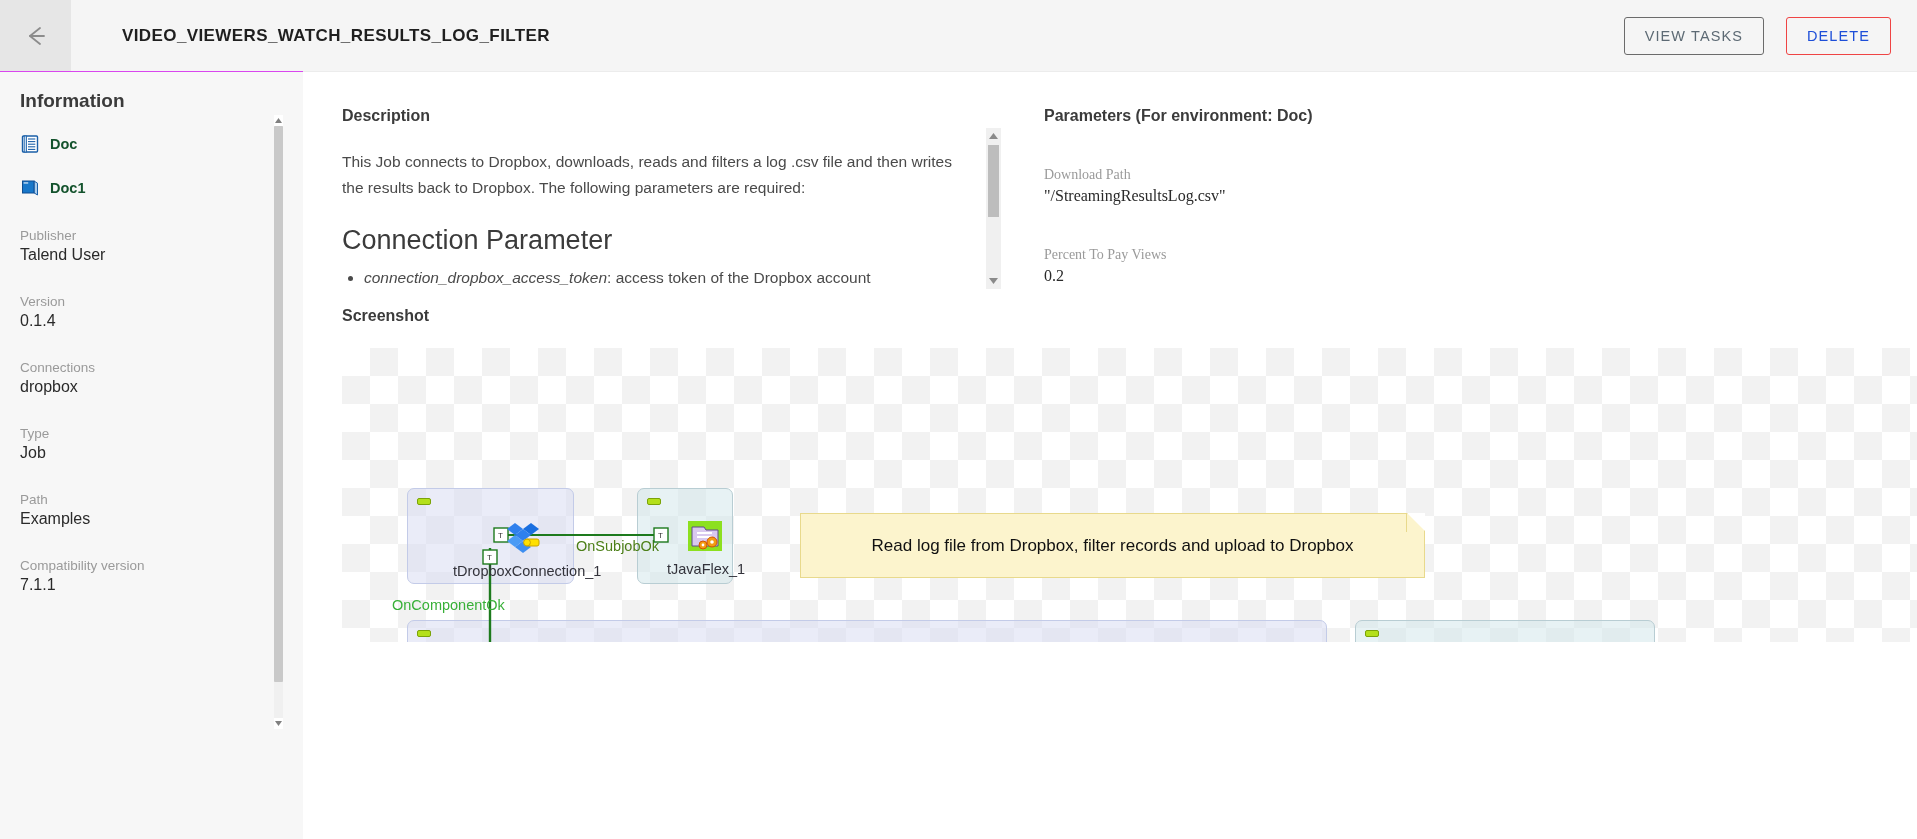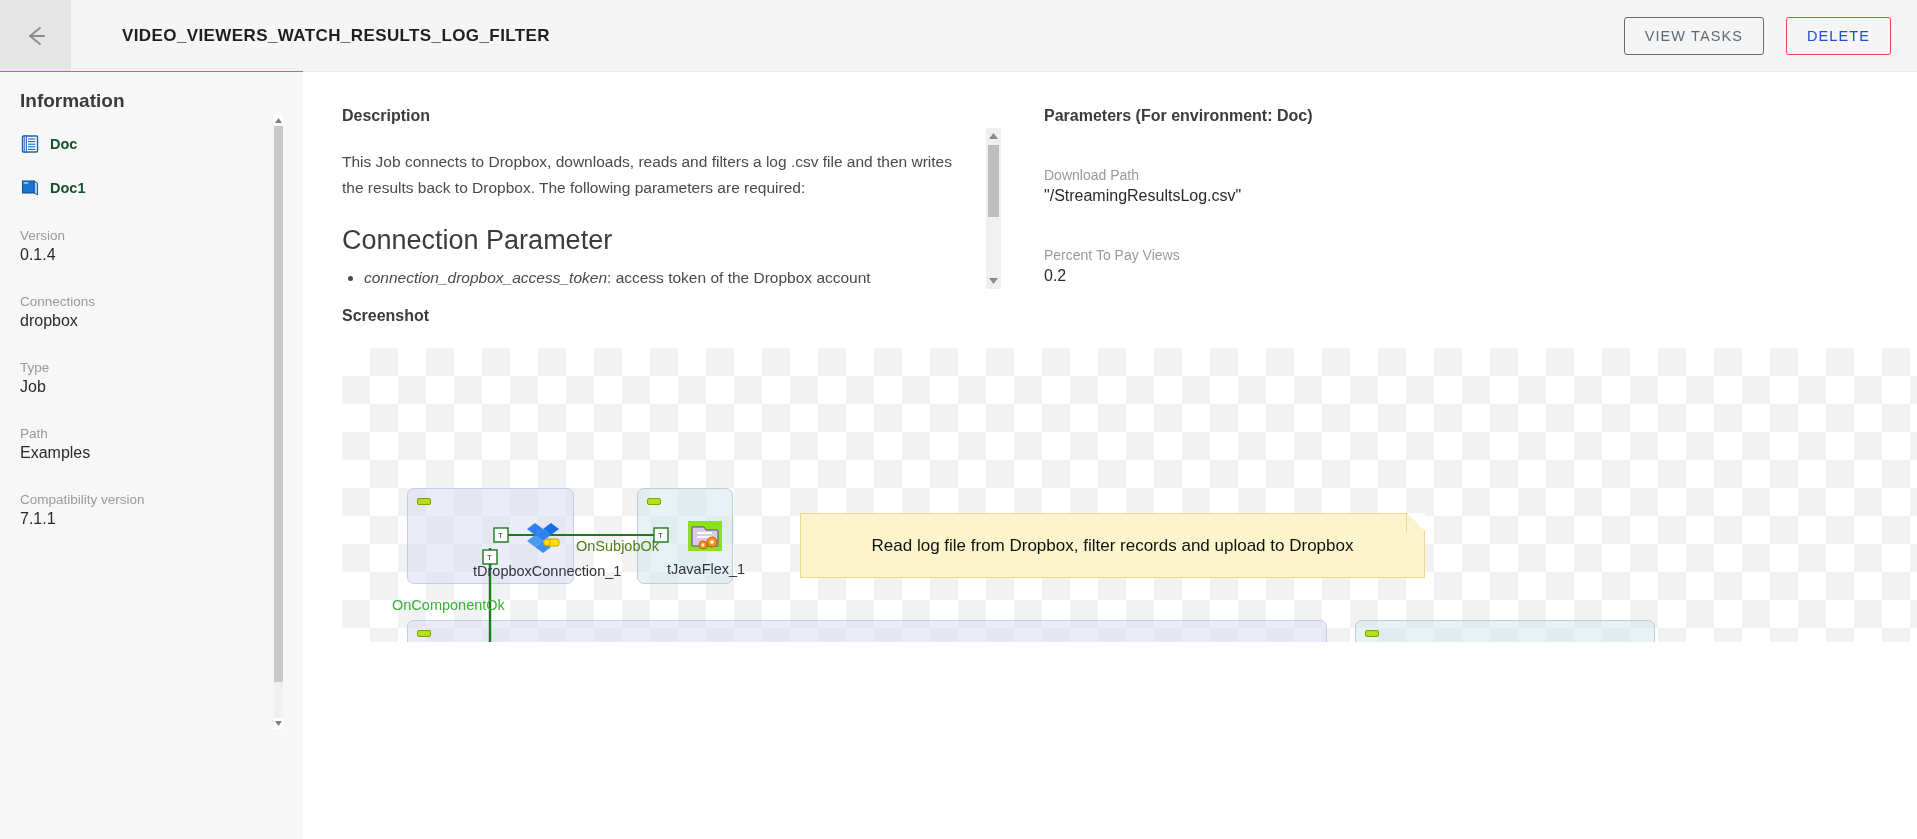--- a/index.html
+++ b/index.html
@@ -132,21 +132,21 @@
   .desc-scroll {
     position: absolute; left: 683px; top: 56px;
     width: 15px; height: 161px; background: #f0f0f0;
   }
   .desc-scroll .thumb { position:absolute; left:2px; top:17px; width:11px; height:72px; background:#bdbdbd; }
   .ds-arrow { position:absolute; left:0; width:15px; height:14px; display:flex; align-items:center; justify-content:center;}
   .ds-arrow.up { top:1px; }
   .ds-arrow.dn { bottom:1px; }
 
   .params-col { position: absolute; left: 741px; top: 35px; width: 520px; }
-  .params-block { margin-top: 42px; }
+  .params-block { margin-top: 42px; font-family: Liberation Serif, serif; }
   .param-label { font-size: 14px; color: #9a9a9a; margin-bottom: 4px; }
   .param-value { font-size: 16px; color: #2a2a2a; }
 
   
   .shot-head { position: absolute; left: 39px; top: 235px; }
   .canvas {
     position: absolute; left: 39px; top: 276px;
     width: 1575px; height: 294px;
     overflow: hidden;
     background-color: #ffffff;
@@ -243,20 +243,24 @@
       <span class="doc-icon">
         <svg width="20" height="20" viewBox="0 0 20 20">
           <path d="M14 3 L17.5 5.2 L17.5 17 L14 14.8 Z" fill="#a9cdee" stroke="#1a5fa8" stroke-width="1"></path>
           <rect x="2.5" y="3" width="11.5" height="12" fill="#1877c9" stroke="#0e4d91" stroke-width="1"></rect>
           <rect x="3.6" y="4.3" width="4.6" height="1.3" fill="#cfe3f5"></rect>
         </svg>
       </span>
       <span class="lbl">Doc1</span>
     </div>
 
+    <div class="meta-block">
+      <div class="meta-label">Publisher</div>
+      <div class="meta-value">Talend User</div>
+    </div>
     <div class="meta-block">
       <div class="meta-label">Version</div>
       <div class="meta-value">0.1.4</div>
     </div>
     <div class="meta-block">
       <div class="meta-label">Connections</div>
       <div class="meta-value">dropbox</div>
     </div>
     <div class="meta-block">
       <div class="meta-label">Type</div>
@@ -400,21 +404,21 @@
           <text x="892" y="323">D</text>
         <rect x="945" y="313" width="14" height="14" fill="#fff" stroke="#1d7a1d" stroke-width="1.4"></rect>
           <text x="949" y="323">T</text>
         <rect x="1043" y="313" width="14" height="14" fill="#fff" stroke="#1d7a1d" stroke-width="1.4"></rect>
           <text x="1047" y="323">T</text>
         <rect x="1078" y="313" width="14" height="14" fill="#fff" stroke="#e8721c" stroke-width="1.4"></rect>
           <text x="1082" y="323">D</text>
       </g>
     </svg>
 
-    <div class="comp" style="left:131px; top:173px;">
+    <div class="comp" style="left:111px; top:173px;">
       <span>
         <svg width="44" height="36" viewBox="0 0 44 36">
           <g>
             <polygon points="10,2 2,8 10,14 18,8" fill="#2f80ed"></polygon>
             <polygon points="26,2 18,8 26,14 34,8" fill="#1a6fe0"></polygon>
             <polygon points="2,8 10,14 2,20 -6,14" fill="#4a9bf5" transform="translate(8,6)"></polygon>
             <polygon points="10,14 18,8 26,14 18,20" fill="#2f80ed"></polygon>
             <polygon points="18,20 10,26 18,32 26,26" fill="#3d8ef0"></polygon>
             <rect x="20" y="18" width="14" height="7" rx="2" fill="#ffe000" stroke="#c9a400" stroke-width="1"></rect>
             <circle cx="22" cy="21.5" r="3.4" fill="#ffe000" stroke="#c9a400" stroke-width="1"></circle>

